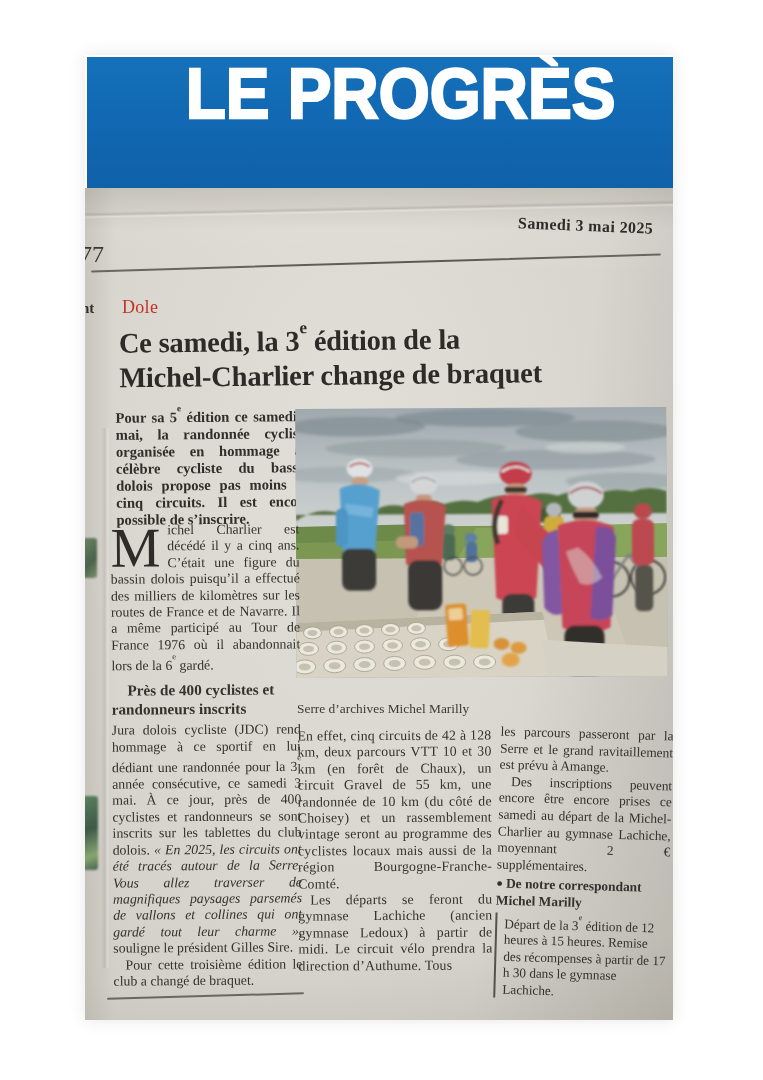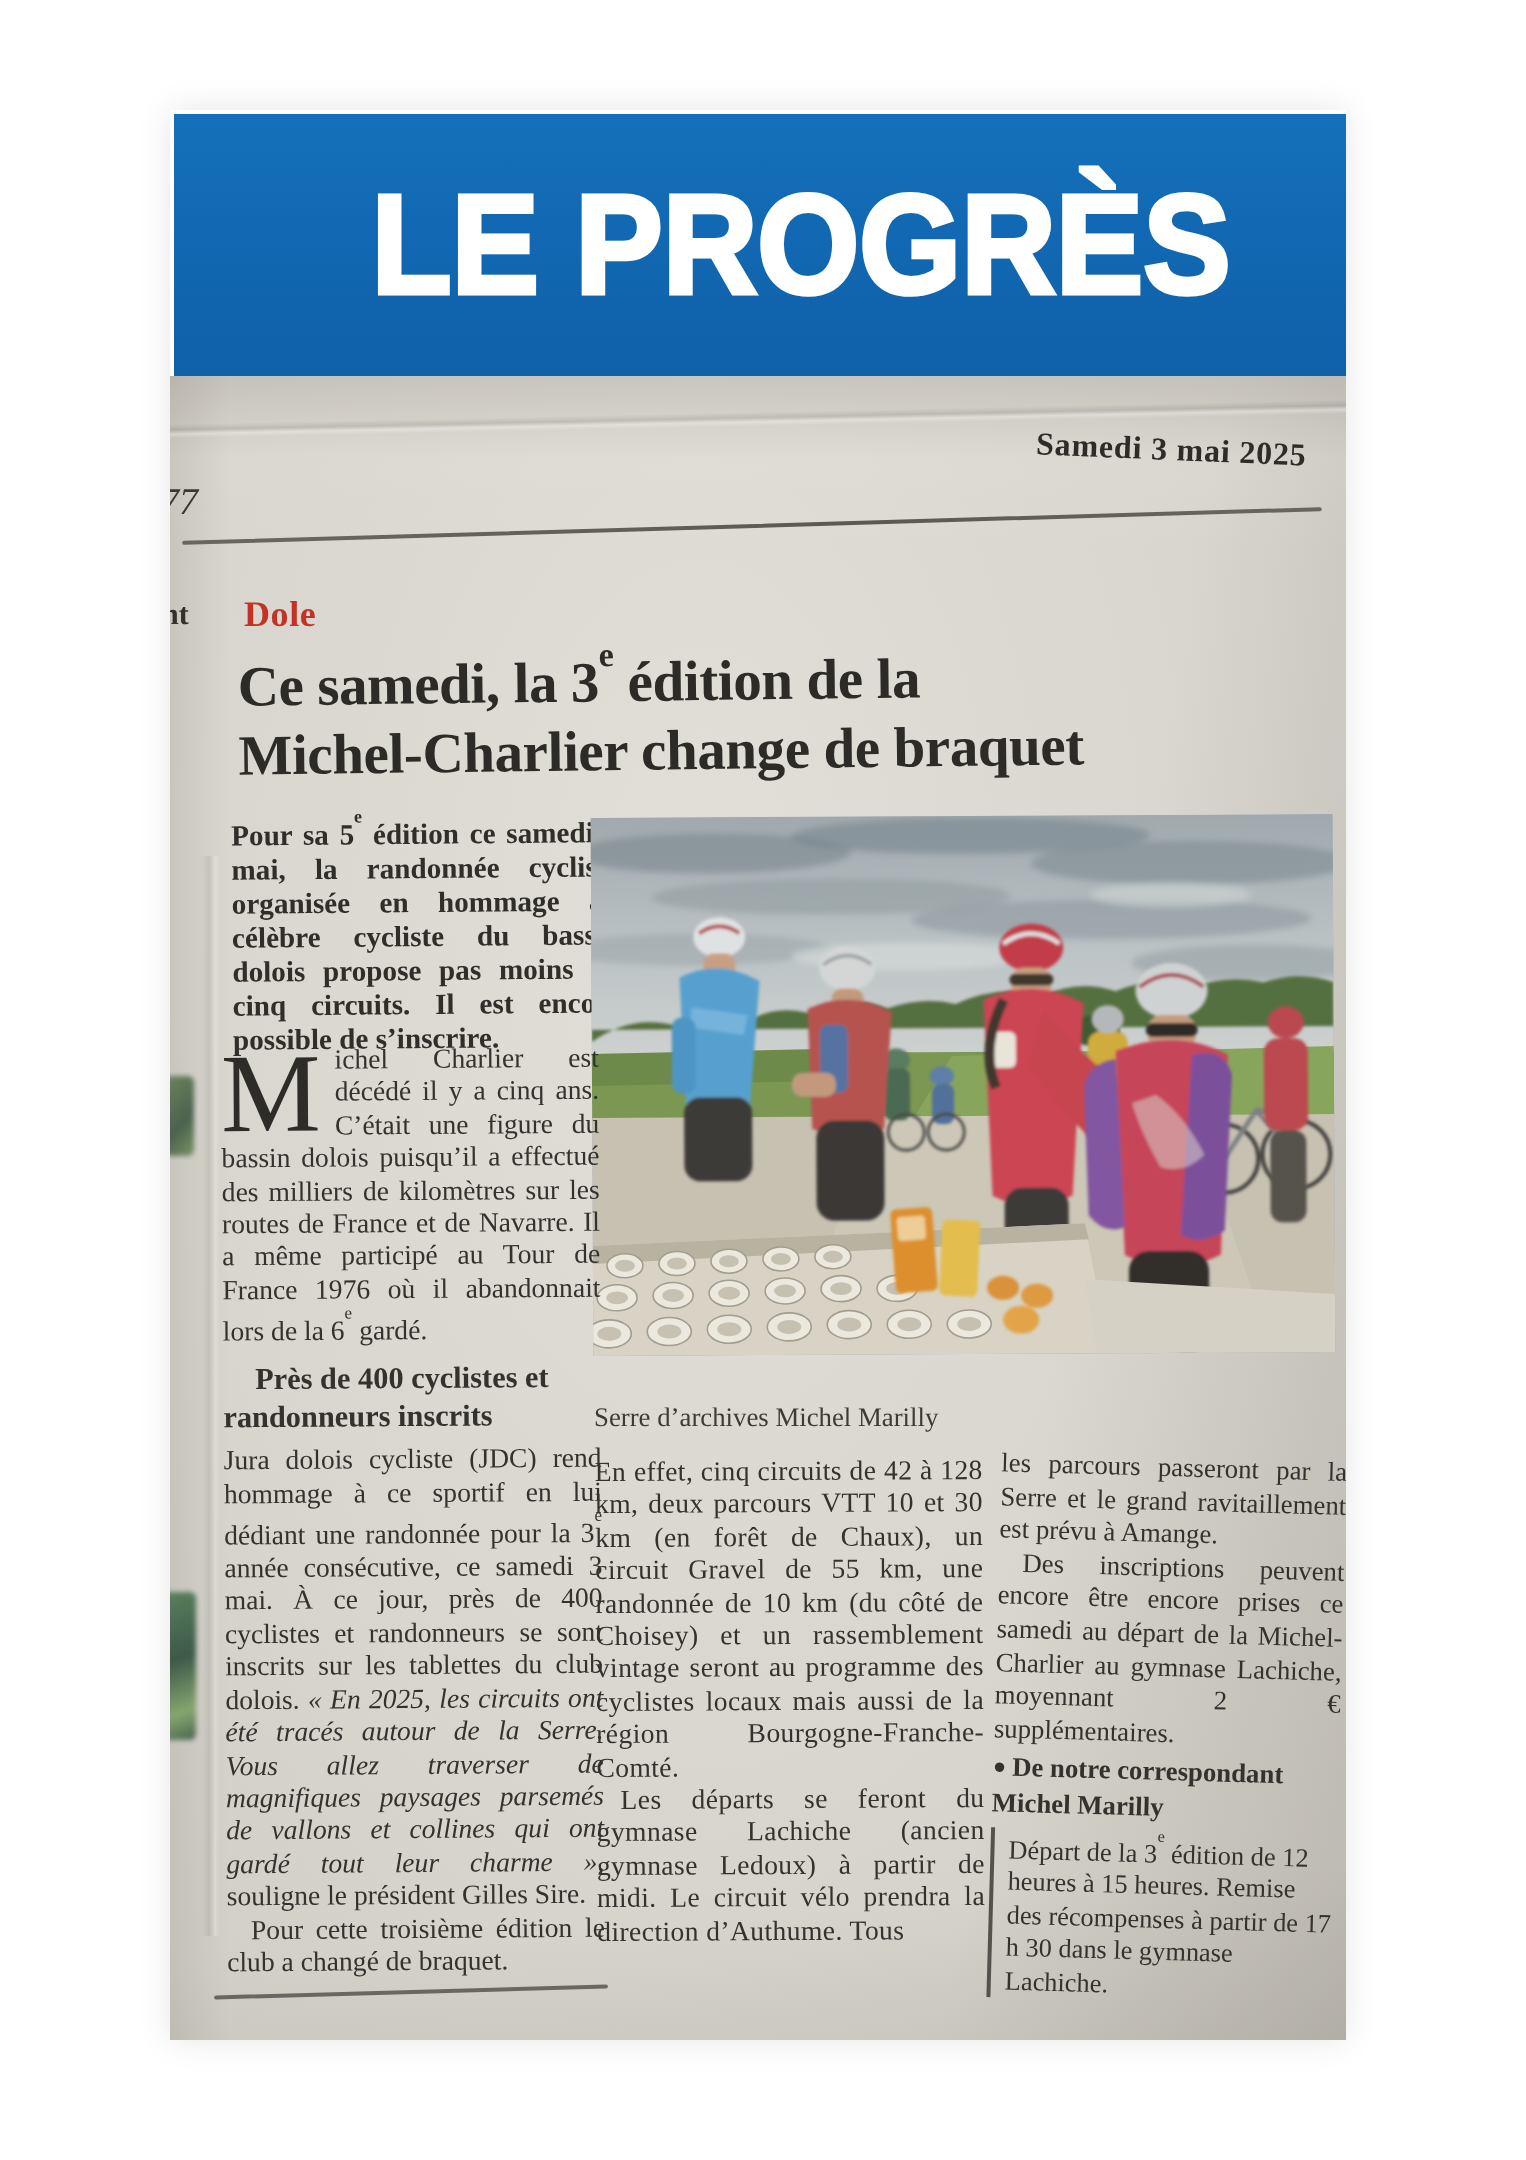--- a/index.html
+++ b/index.html
@@ -8,21 +8,21 @@
     font-family:"Liberation Serif", serif;overflow:hidden;
   }
   .clipping{
     position:absolute;left:85px;top:55px;width:588px;height:965px;
     overflow:hidden;box-shadow:0 0 16px rgba(0,0,0,0.10);
   }
   
   .masthead{
     position:absolute;left:2px;top:2px;width:627px;height:131px;
     background:linear-gradient(180deg,#1570ba 0%,#1166b0 60%,#0f61a8 100%);
-    display:flex;align-items:center;justify-content:center;
+    display:flex;align-items:flex-start;justify-content:center;
   }
   .masthead-title{
     font-family:"Liberation Sans", sans-serif;
     font-weight:bold;font-size:63px;color:#ffffff;
     letter-spacing:0px;transform:scaleX(1.04) scaleY(1.12);
     -webkit-text-stroke:2.2px #ffffff;white-space:nowrap;
   }
   
   .paper{
     position:absolute;left:0;top:133px;width:588px;height:832px;
@@ -55,28 +55,28 @@
     position:absolute;top:29px;right:20px;
     font-weight:bold;font-size:16px;color:#2e2c29;
     transform:rotate(2.4deg);letter-spacing:0.4px;
   }
   .date-rule{
     position:absolute;top:74px;left:6px;width:570px;height:2px;
     background:linear-gradient(90deg,#57544f, #45423e 60%, #57544f);
     transform:rotate(-1.7deg);border-radius:2px;opacity:.85;
   }
   .edge-frag-top{
-    position:absolute;top:53px;left:-5px;font-style:italic;font-size:19px;color:#3a3834;
+    position:absolute;top:53px;left:-5px;font-size:24px;color:#3a3834;
   }
   .edge-frag-mid{
     position:absolute;top:112px;left:-4px;font-weight:bold;font-size:15px;color:#33312d;
   }
   .kicker{
     position:absolute;top:109px;left:37px;
-    color:#c23325;font-weight:bold;font-size:18px;letter-spacing:0.3px;
+    color:#c23325;font-weight:normal;font-size:18px;letter-spacing:0.3px;
   }
   .headline{
     position:absolute;top:129px;left:34px;width:548px;margin:0;
     font-size:28.5px;line-height:34px;font-weight:bold;color:#2c2b28;
     transform:rotate(-0.7deg);letter-spacing:-0.2px;
   }
   .sup{font-size:60%;position:relative;top:-7px;}
   .sup-sm{font-size:62%;position:relative;top:-5px;}
   .lead{
     position:absolute;top:217px;left:31px;width:194px;

